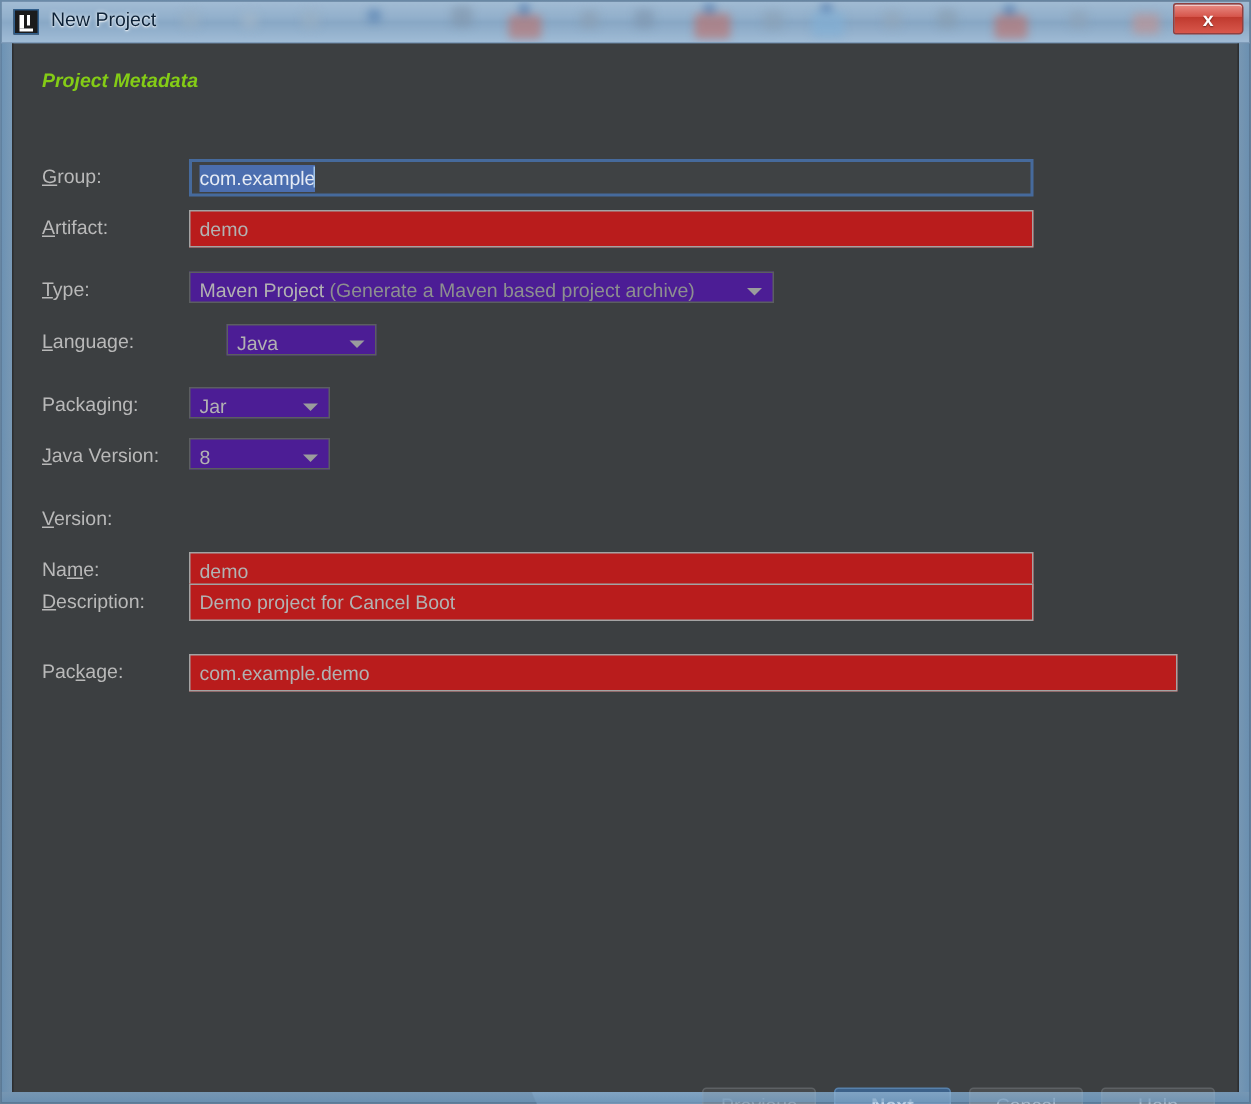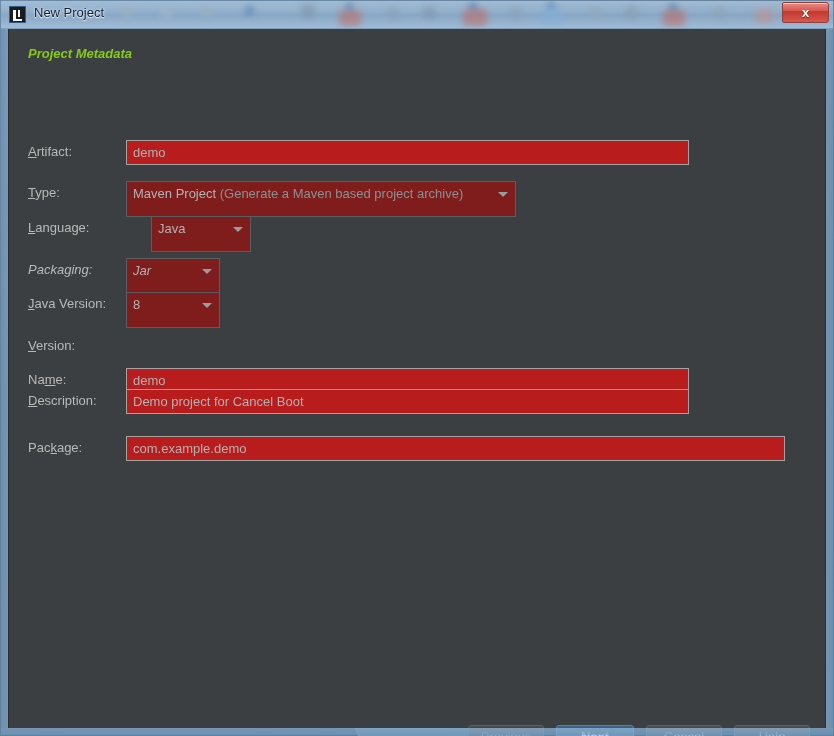--- a/index.html
+++ b/index.html
@@ -189,23 +189,23 @@
     width: 1px;
     height: 14px;
     background: #9fc4ea;
     vertical-align: -2px;
     margin-left: -1px;
   }
 
   .combo {
     position: absolute;
     top: 0;
-    height: 36px;
-    box-sizing: border-box;
-    background: #7f1d1d;
+    height: 21px;
+    box-sizing: border-box;
+    background: #4c1d95;
     border: 1px solid #5b5e60;
     color: #b2b2b2;
     font-size: 13px;
     line-height: 23px;
     padding: 0 24px 0 6px;
     white-space: nowrap;
     overflow: hidden;
     cursor: default;
   }
   .combo .dim { color: #8d8f90; }
@@ -306,37 +306,41 @@
 
     <div class="close-button">
       <div class="x">x</div>
     </div>
   </div>
 
   <div class="dialog-body">
 
     <div class="section-title">Project Metadata</div>
 
+    <div class="row" style="top:77px;width:818px;">
+      <div class="flabel"><span></span><u>G</u><span>roup:</span></div>
+      <div class="field focused" style="left:117px;width:563px;"><span class="sel">com.example</span><span class="caret"></span></div>
+    </div>
 
     <div class="row" style="top:111px;width:818px;">
       <div class="flabel"><span></span><u>A</u><span>rtifact:</span></div>
       <div class="field" style="left:117px;width:563px;">demo</div>
     </div>
 
     <div class="row" style="top:152px;width:818px;">
       <div class="flabel"><span></span><u>T</u><span>ype:</span></div>
       <div class="combo" style="left:117px;width:390px;"><span>Maven Project</span><span class="dim"> (Generate a Maven based project archive)</span><span class="arrow"></span></div>
     </div>
 
     <div class="row" style="top:187px;width:818px;">
       <div class="flabel"><span></span><u>L</u><span>anguage:</span></div>
       <div class="combo" style="left:117px;width:100px;margin-left:25px;"><span>Java</span><span class="arrow"></span></div>
     </div>
 
-    <div class="row" style="top:229px;width:818px;font-style:italic;">
+    <div class="row" style="top:229px;width:818px;">
       <div class="flabel"><span>Packa</span><u>g</u><span>ing:</span></div>
       <div class="combo" style="left:117px;width:94px;"><span>Jar</span><span class="arrow"></span></div>
     </div>
 
     <div class="row" style="top:263px;width:818px;">
       <div class="flabel"><span></span><u>J</u><span>ava Version:</span></div>
       <div class="combo" style="left:117px;width:94px;"><span>8</span><span class="arrow"></span></div>
     </div>
 
     <div class="row" style="top:305px;width:818px;">

